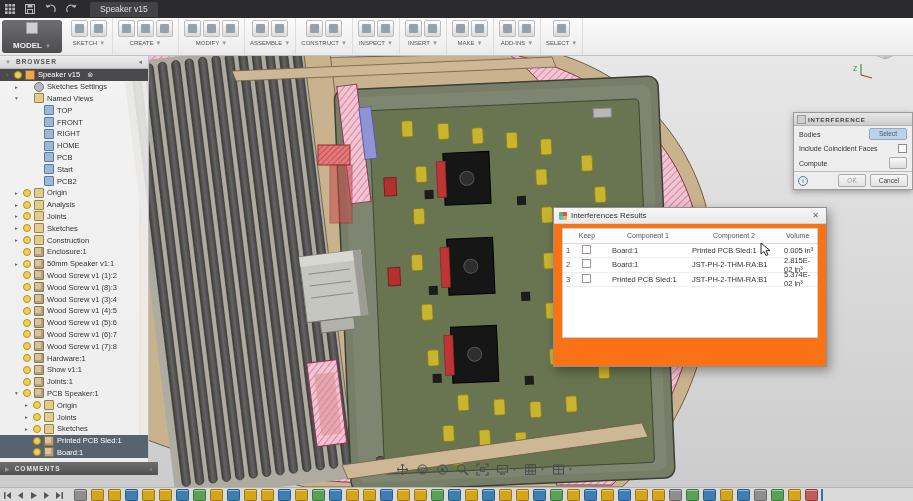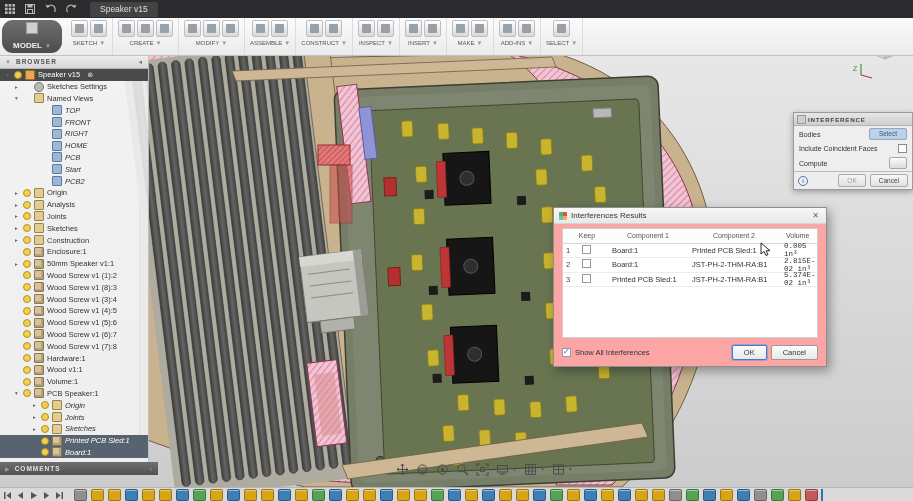--- a/index.html
+++ b/index.html
@@ -16,21 +16,21 @@
   .avatar{width:11px;height:11px;border-radius:50%;background:#8d8d8d;border:1px solid #666;}
   .username{font-size:8.5px;color:#cfcfcf;}
   .caret{font-size:6px;color:#999;}
   .help-glyph{width:11px;height:11px;border:1px solid #9a9a9a;border-radius:50%;font-size:8px;
     color:#b8b8b8;text-align:center;line-height:11px;}
   
   #toolbar{position:absolute;left:0;top:18px;width:913px;height:37px;z-index:20;
     background:linear-gradient(#fbfbfb,#ebebeb);border-bottom:1px solid #c2c2c2;
     display:flex;align-items:stretch;}
   #model-btn{margin:2px 4px 2px 2px;width:60px;background:linear-gradient(#6e6e70,#4c4c4e);
-    border-radius:11px;color:#f0f0f0;font-size:8px;font-weight:bold;display:flex;
+    border-radius:3px;color:#f0f0f0;font-size:8px;font-weight:bold;display:flex;
     flex-direction:column;align-items:center;justify-content:center;gap:8px;}
   #model-btn .mb-row{display:flex;align-items:center;gap:3px;}
   .mgrid{width:10px;height:10px;background:
     linear-gradient(#cfcfcf,#cfcfcf);outline:1px solid #9a9a9a;
     background-size:5px 5px;}
   #tgroups{display:flex;}
   .tgroup{padding:2px 5px 0 5px;border-right:1px solid #dcdcdc;display:flex;
     flex-direction:column;align-items:center;}
   .gicons{display:flex;gap:2px;height:17px;}
   .gicon{width:15px;height:15px;background:linear-gradient(#ffffff,#dadada);
@@ -43,21 +43,21 @@
   #browser{position:absolute;left:0;top:55px;width:148px;height:407px;z-index:6;
     background:rgba(243,243,243,.86);border-right:1px solid rgba(140,140,140,.45);}
   .panel-head{height:13px;background:linear-gradient(#efefef,#d7d7d7);
     border-bottom:1px solid #b8b8b8;display:flex;align-items:center;
     font-size:6.5px;font-weight:bold;letter-spacing:1px;color:#555;padding:0 5px;gap:4px;}
   .panel-head .spread{flex:1;}
   .collapse{font-size:7px;color:#777;}
   .tree{overflow:hidden;}
   .trow{height:11.8px;display:flex;align-items:center;gap:3px;padding-left:4px;
     font-size:7.5px;color:#333;white-space:nowrap;}
-  .trow.d1{padding-left:13px;} .trow.d2{padding-left:31px;font-style:italic;}
+  .trow.d1{padding-left:13px;} .trow.d2{padding-left:23px;}
   .arrow{width:7px;font-size:5.5px;color:#666;text-align:center;flex:0 0 auto;}
   .bulb{width:6px;height:6px;border-radius:50%;background:#f3cf4a;border:1px solid #b1922b;flex:0 0 auto;}
   .nobulb .bulb{visibility:hidden;}
   .ticon{width:8px;height:8px;border:1px solid rgba(0,0,0,.35);border-radius:1px;flex:0 0 auto;background:#c9c9c9;}
   .i-doc .ticon{background:#e8a94e;border-color:#a06a1e;}
   .i-gear .ticon{background:#b9b9b9;border-radius:50%;border-color:#777;}
   .i-folder .ticon{background:#e3cc8f;border-color:#9a8448;}
   .i-view .ticon{background:#9db7d6;border-color:#5a7ba0;}
   .i-comp .ticon{background:#d9c49a;border-color:#8a744c;box-shadow:inset -2px -2px 0 rgba(0,0,0,.18);}
   .tlabel{overflow:hidden;text-overflow:ellipsis;}
@@ -91,37 +91,37 @@
     border:1px solid #a8a8a8;border-radius:2px;}
   .pfoot{display:flex;align-items:center;gap:4px;border-top:1px solid #bcbcbc;padding:2px 4px;}
   .info-i{width:8px;height:8px;border:1px solid #4a7ab8;border-radius:50%;color:#4a7ab8;
     font-size:6px;text-align:center;line-height:8px;font-weight:bold;}
   .pfoot .spread{flex:1;}
   .pbtn{height:11px;line-height:11px;padding:0 8px;font-size:6.5px;border:1px solid #aaa;
     background:linear-gradient(#f6f6f6,#e2e2e2);border-radius:2px;color:#444;}
   .pbtn.disabled{color:#9a9a9a;}
   
   #dialog{position:absolute;left:553px;top:207px;width:272px;height:158px;z-index:9;
-    background:#fca5a5;border:1px solid #8f8f8f;box-shadow:3px 4px 10px rgba(0,0,0,.35);
+    background:#f97316;border:1px solid #8f8f8f;box-shadow:3px 4px 10px rgba(0,0,0,.35);
     font-size:7.5px;color:#333;}
   .dhead{height:15px;background:linear-gradient(#f7f7f7,#e9e9e9);border-bottom:1px solid #d4d4d4;
     display:flex;align-items:center;gap:4px;padding:0 5px;}
   .dicon{width:8px;height:8px;border-radius:1px;
     background:conic-gradient(#d9534f 0 25%,#f0ad4e 0 50%,#5bc0de 0 75%,#5cb85c 0);}
   .dtitle{flex:1;font-size:8px;color:#333;}
   .dclose{font-size:8px;color:#666;padding:0 2px;}
   .dtable{position:absolute;left:8px;right:8px;top:20px;bottom:28px;border:1px solid #cfcfcf;
     background:#fff;overflow:hidden;}
   .drow{display:flex;align-items:center;height:13.5px;border-bottom:1px solid #ededed;padding-left:3px;}
   .drow.dheadrow{color:#555;border-bottom:1px solid #d8d8d8;background:#fcfcfc;font-size:7px;}
   .cnum{width:12px;color:#444;}
   .ckeep{width:30px;padding-left:4px;}
   .cc1{width:80px;}
   .cc2{width:92px;}
-  .cvol{flex:1;font-family:Liberation Mono, monospace;}
+  .cvol{flex:1;}
   .hkeep{width:42px;text-align:center;}
   .hc1{width:80px;text-align:center;}
   .hc2{width:92px;text-align:center;}
   .hvol{flex:1;text-align:left;padding-left:6px;}
   .cb{display:inline-block;width:7px;height:7px;border:1px solid #999;background:#fff;}
   .cb.checked{position:relative;}
   .cb.checked::after{content:"✓";position:absolute;left:0;top:-2px;font-size:8px;color:#2a6fc0;}
   .dfoot{position:absolute;left:8px;right:8px;bottom:6px;height:15px;display:flex;align-items:center;gap:4px;}
   .dfoot .spread{flex:1;}
   .btn{height:13px;line-height:13px;padding:0 11px;font-size:7.5px;border:1px solid #9a9a9a;
@@ -611,27 +611,27 @@
         <div class="trow d1 i-comp">
         <span class="arrow"></span>
         <span class="bulb"></span>
         <span class="ticon"></span>
         <span class="tlabel">Hardware:1</span>
       </div>
         <div class="trow d1 i-comp">
         <span class="arrow"></span>
         <span class="bulb"></span>
         <span class="ticon"></span>
-        <span class="tlabel">Wood v1:1</span>
-      </div>
-        <div class="trow d1 i-comp">
-        <span class="arrow"></span>
-        <span class="bulb"></span>
-        <span class="ticon"></span>
-        <span class="tlabel">Volume:1</span>
+        <span class="tlabel">Show v1:1</span>
+      </div>
+        <div class="trow d1 i-comp">
+        <span class="arrow"></span>
+        <span class="bulb"></span>
+        <span class="ticon"></span>
+        <span class="tlabel">Joints:1</span>
       </div>
         <div class="trow d1 i-comp">
         <span class="arrow">▾</span>
         <span class="bulb"></span>
         <span class="ticon"></span>
         <span class="tlabel">PCB Speaker:1</span>
       </div>
         <div class="trow d2 i-folder">
         <span class="arrow">▸</span>
         <span class="bulb"></span>
@@ -780,27 +780,20 @@
           <span class="cvol">2.815E-02 in³</span>
         </div>
           <div class="drow">
           <span class="cnum">3</span>
           <span class="ckeep"><span class="cb"></span></span>
           <span class="cc1">Printed PCB Sled:1</span>
           <span class="cc2">JST-PH-2-THM-RA:B1</span>
           <span class="cvol">5.374E-02 in³</span>
         </div>
         </div>
-    </div>
-    <div class="dfoot">
-      <span class="cb checked"></span>
-      <span>Show All Interferences</span>
-      <span class="spread"></span>
-      <span class="btn primary">OK</span>
-      <span class="btn">Cancel</span>
     </div>
   </div>
 
   <div id="cursor">
     <svg width="12" height="15" viewBox="0 0 12 15">
       <path d="M1,1 L1,12 L4,9.5 L6,13.5 L8,12.6 L6,8.8 L10,8.6 Z" fill="#fff" stroke="#111" stroke-width="0.9"></path>
     </svg>
   </div>
 
   <div id="timeline">

